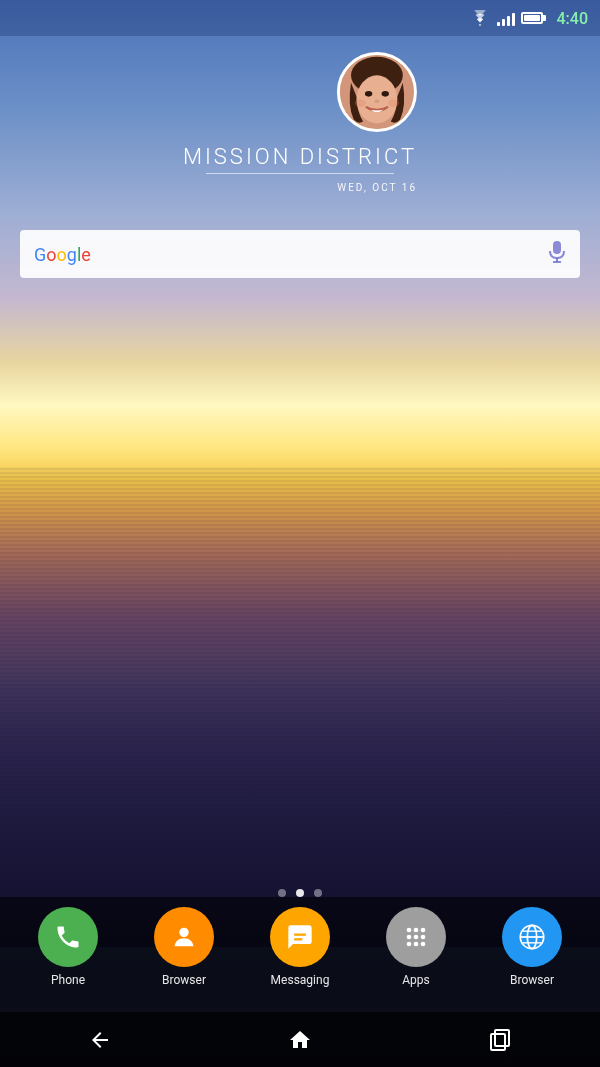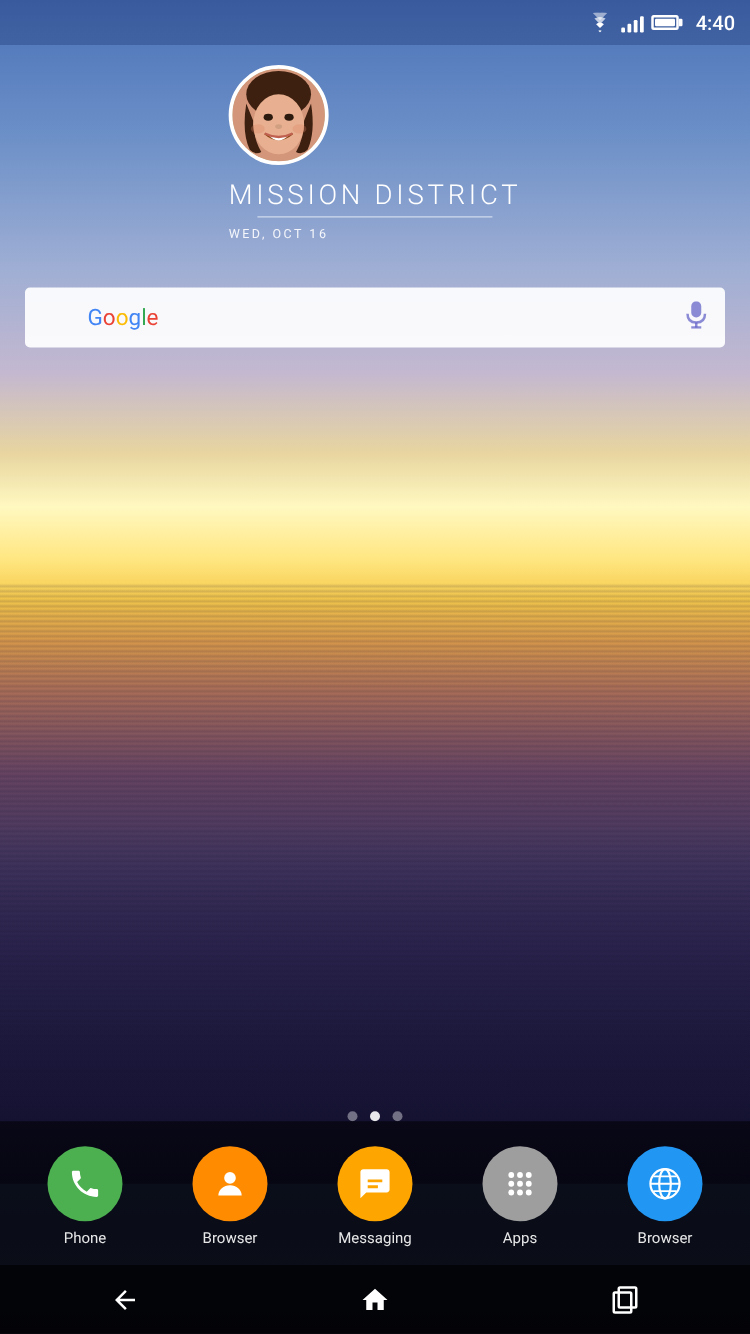--- a/index.html
+++ b/index.html
@@ -118,35 +118,35 @@
 
     .battery-fill {
       position: absolute;
       left: 1px; top: 1px; bottom: 1px;
       right: 1px;
       background: white;
       border-radius: 1px;
     }
 
     #time-display {
-      color: #ffffff;
+      color: #86efac;
       font-size: 16px;
       font-weight: 500;
       margin-left: 6px;
     }
 
     
     #avatar-section {
       position: absolute;
       top: 52px;
       left: 50%;
       transform: translateX(-50%);
       display: flex;
       flex-direction: column;
-      align-items: flex-start;
+      align-items: flex-end;
       z-index: 10;
     }
 
     #avatar {
       width: 80px;
       height: 80px;
       border-radius: 50%;
       border: 3px solid white;
       overflow: hidden;
       background: #c8a882;
@@ -193,21 +193,20 @@
       display: flex;
       align-items: center;
       padding: 0 14px;
       z-index: 10;
     }
 
     #google-logo {
       font-size: 18px;
       font-weight: 400;
       color: #4285f4;
-      margin-left: 36px;
     }
 
     #google-logo .g-blue { color: #4285f4; }
     #google-logo .g-red { color: #ea4335; }
     #google-logo .g-yellow { color: #fbbc05; }
     #google-logo .g-green { color: #34a853; }
 
     #search-spacer { flex: 1; }
 
     #mic-icon {
@@ -239,21 +238,21 @@
 
     
     #dock {
       position: absolute;
       bottom: 55px;
       left: 0; right: 0;
       height: 115px;
       display: flex;
       align-items: flex-start;
       justify-content: space-around;
-      padding: 20px 10px 0;
+      padding: 10px 10px 0;
       z-index: 10;
       background: rgba(0,0,0,0.55);
     }
 
     .dock-item {
       display: flex;
       flex-direction: column;
       align-items: center;
       gap: 6px;
       cursor: pointer;

